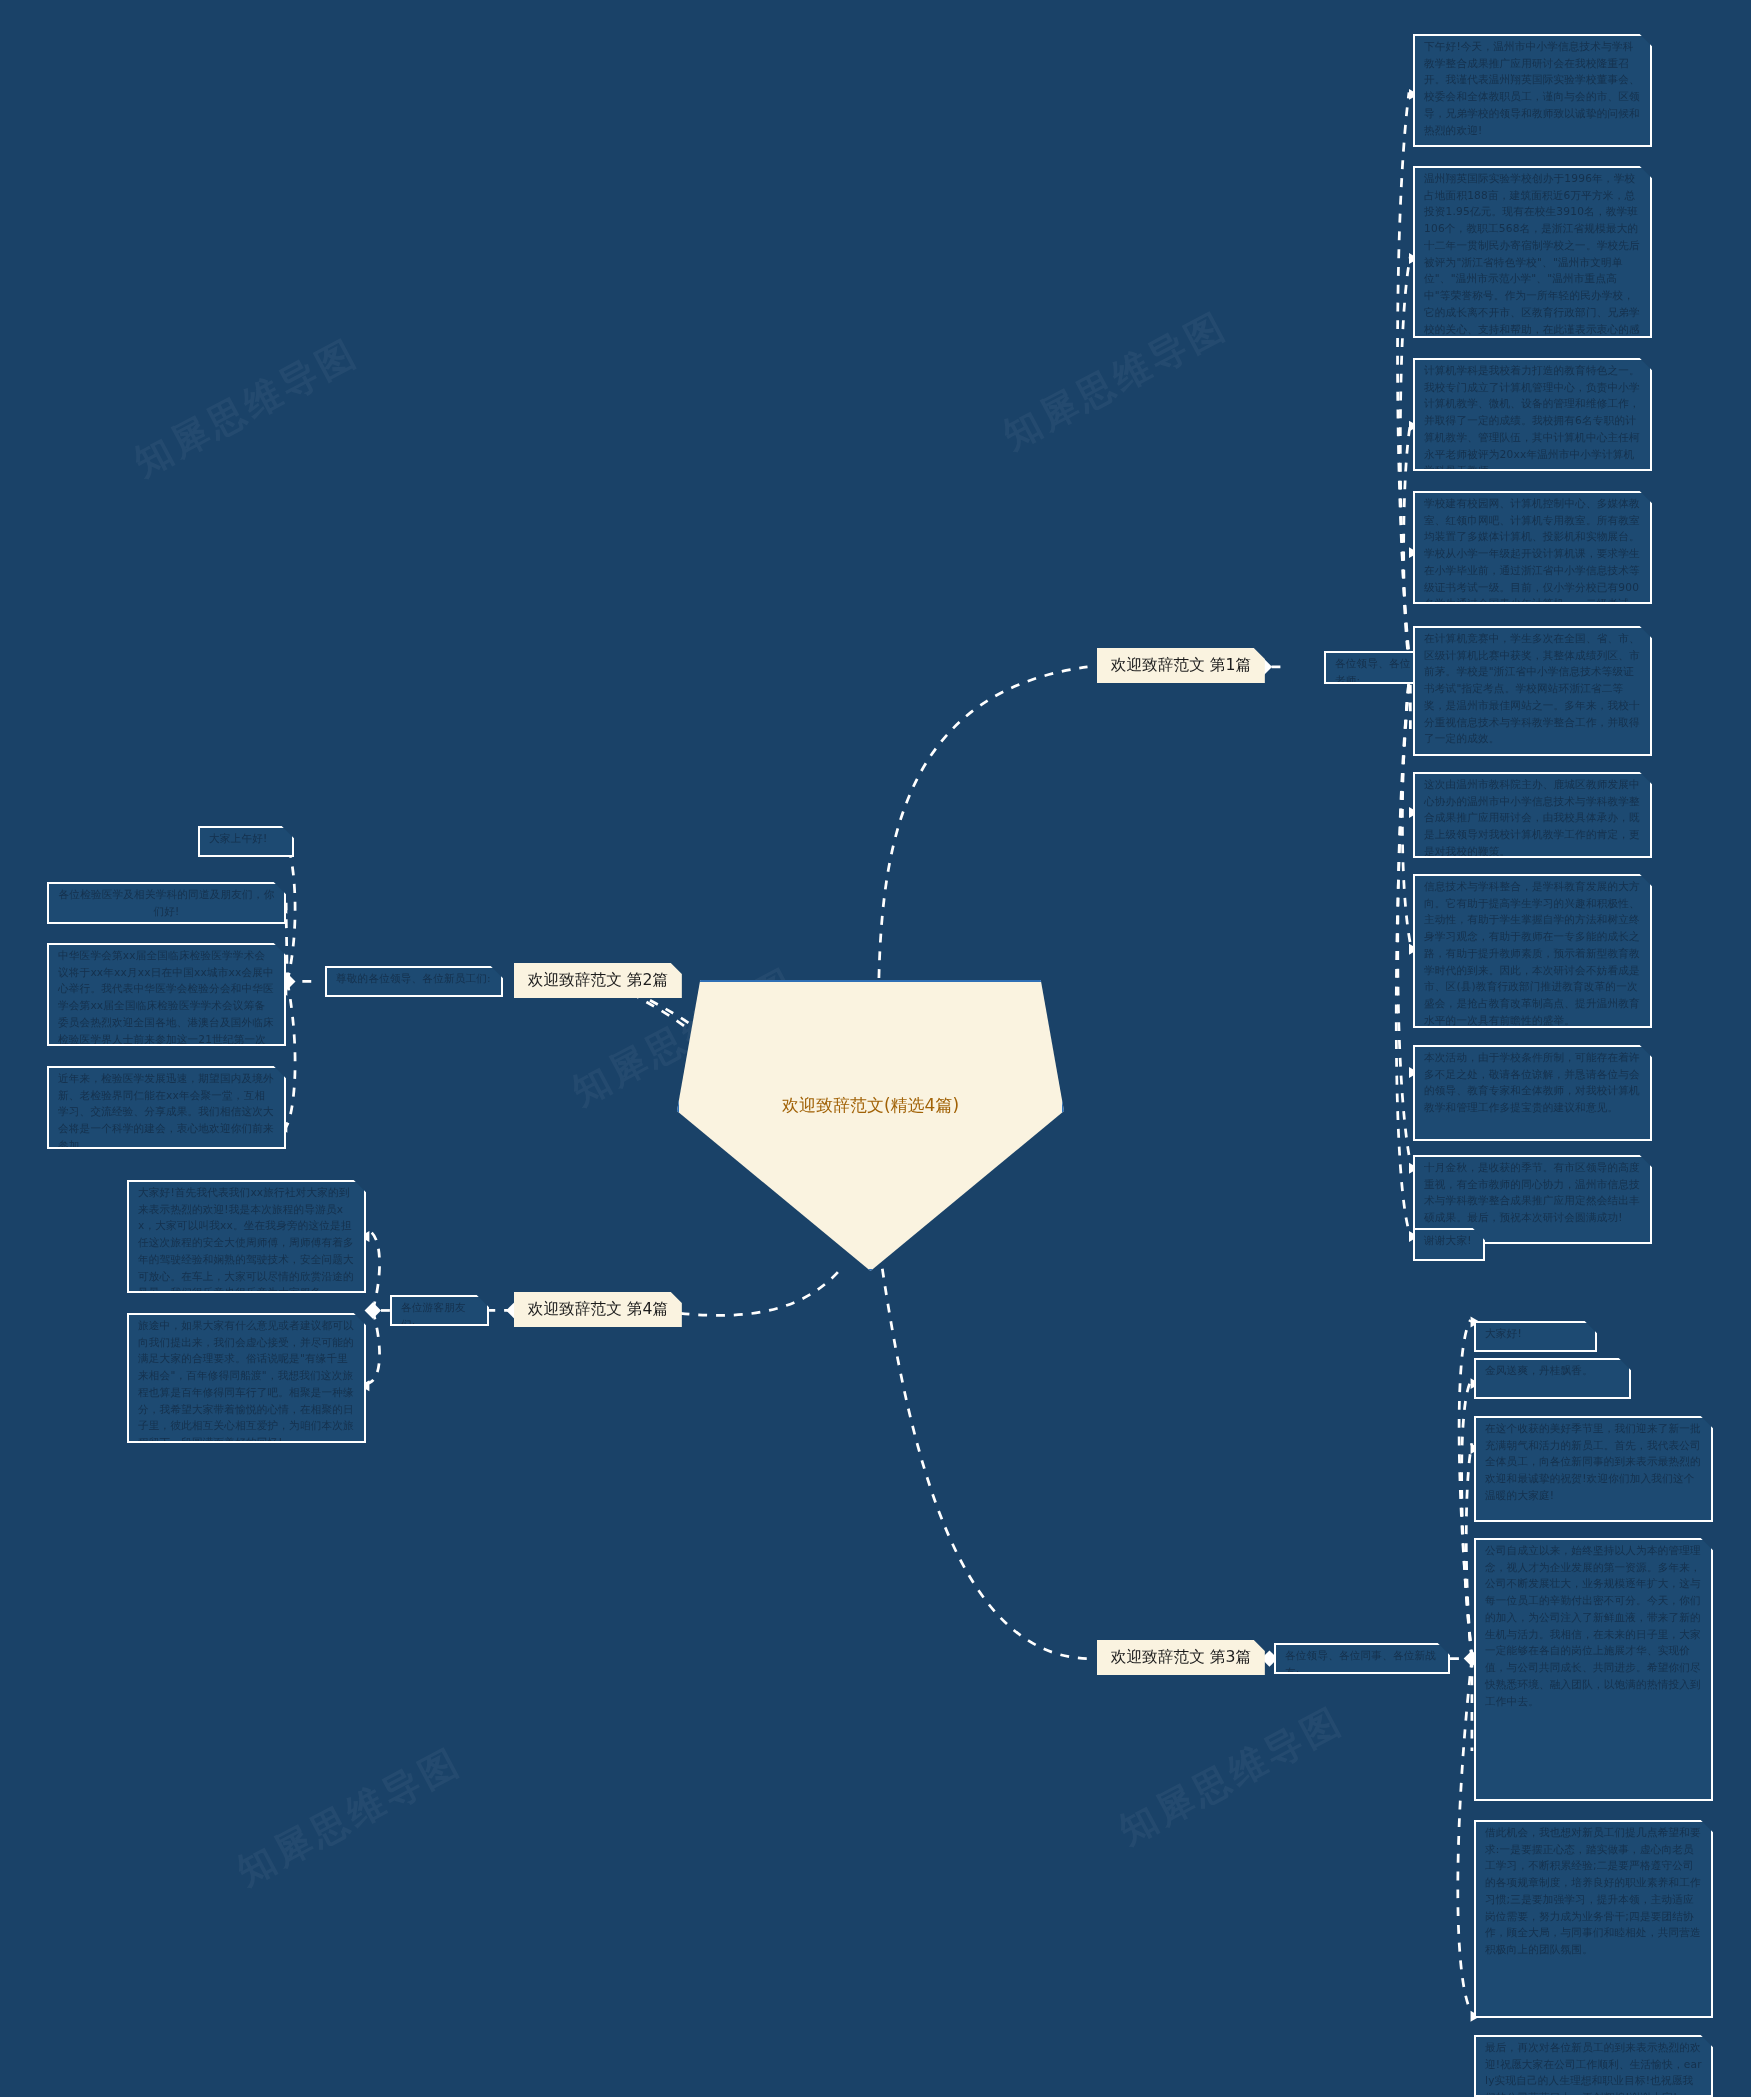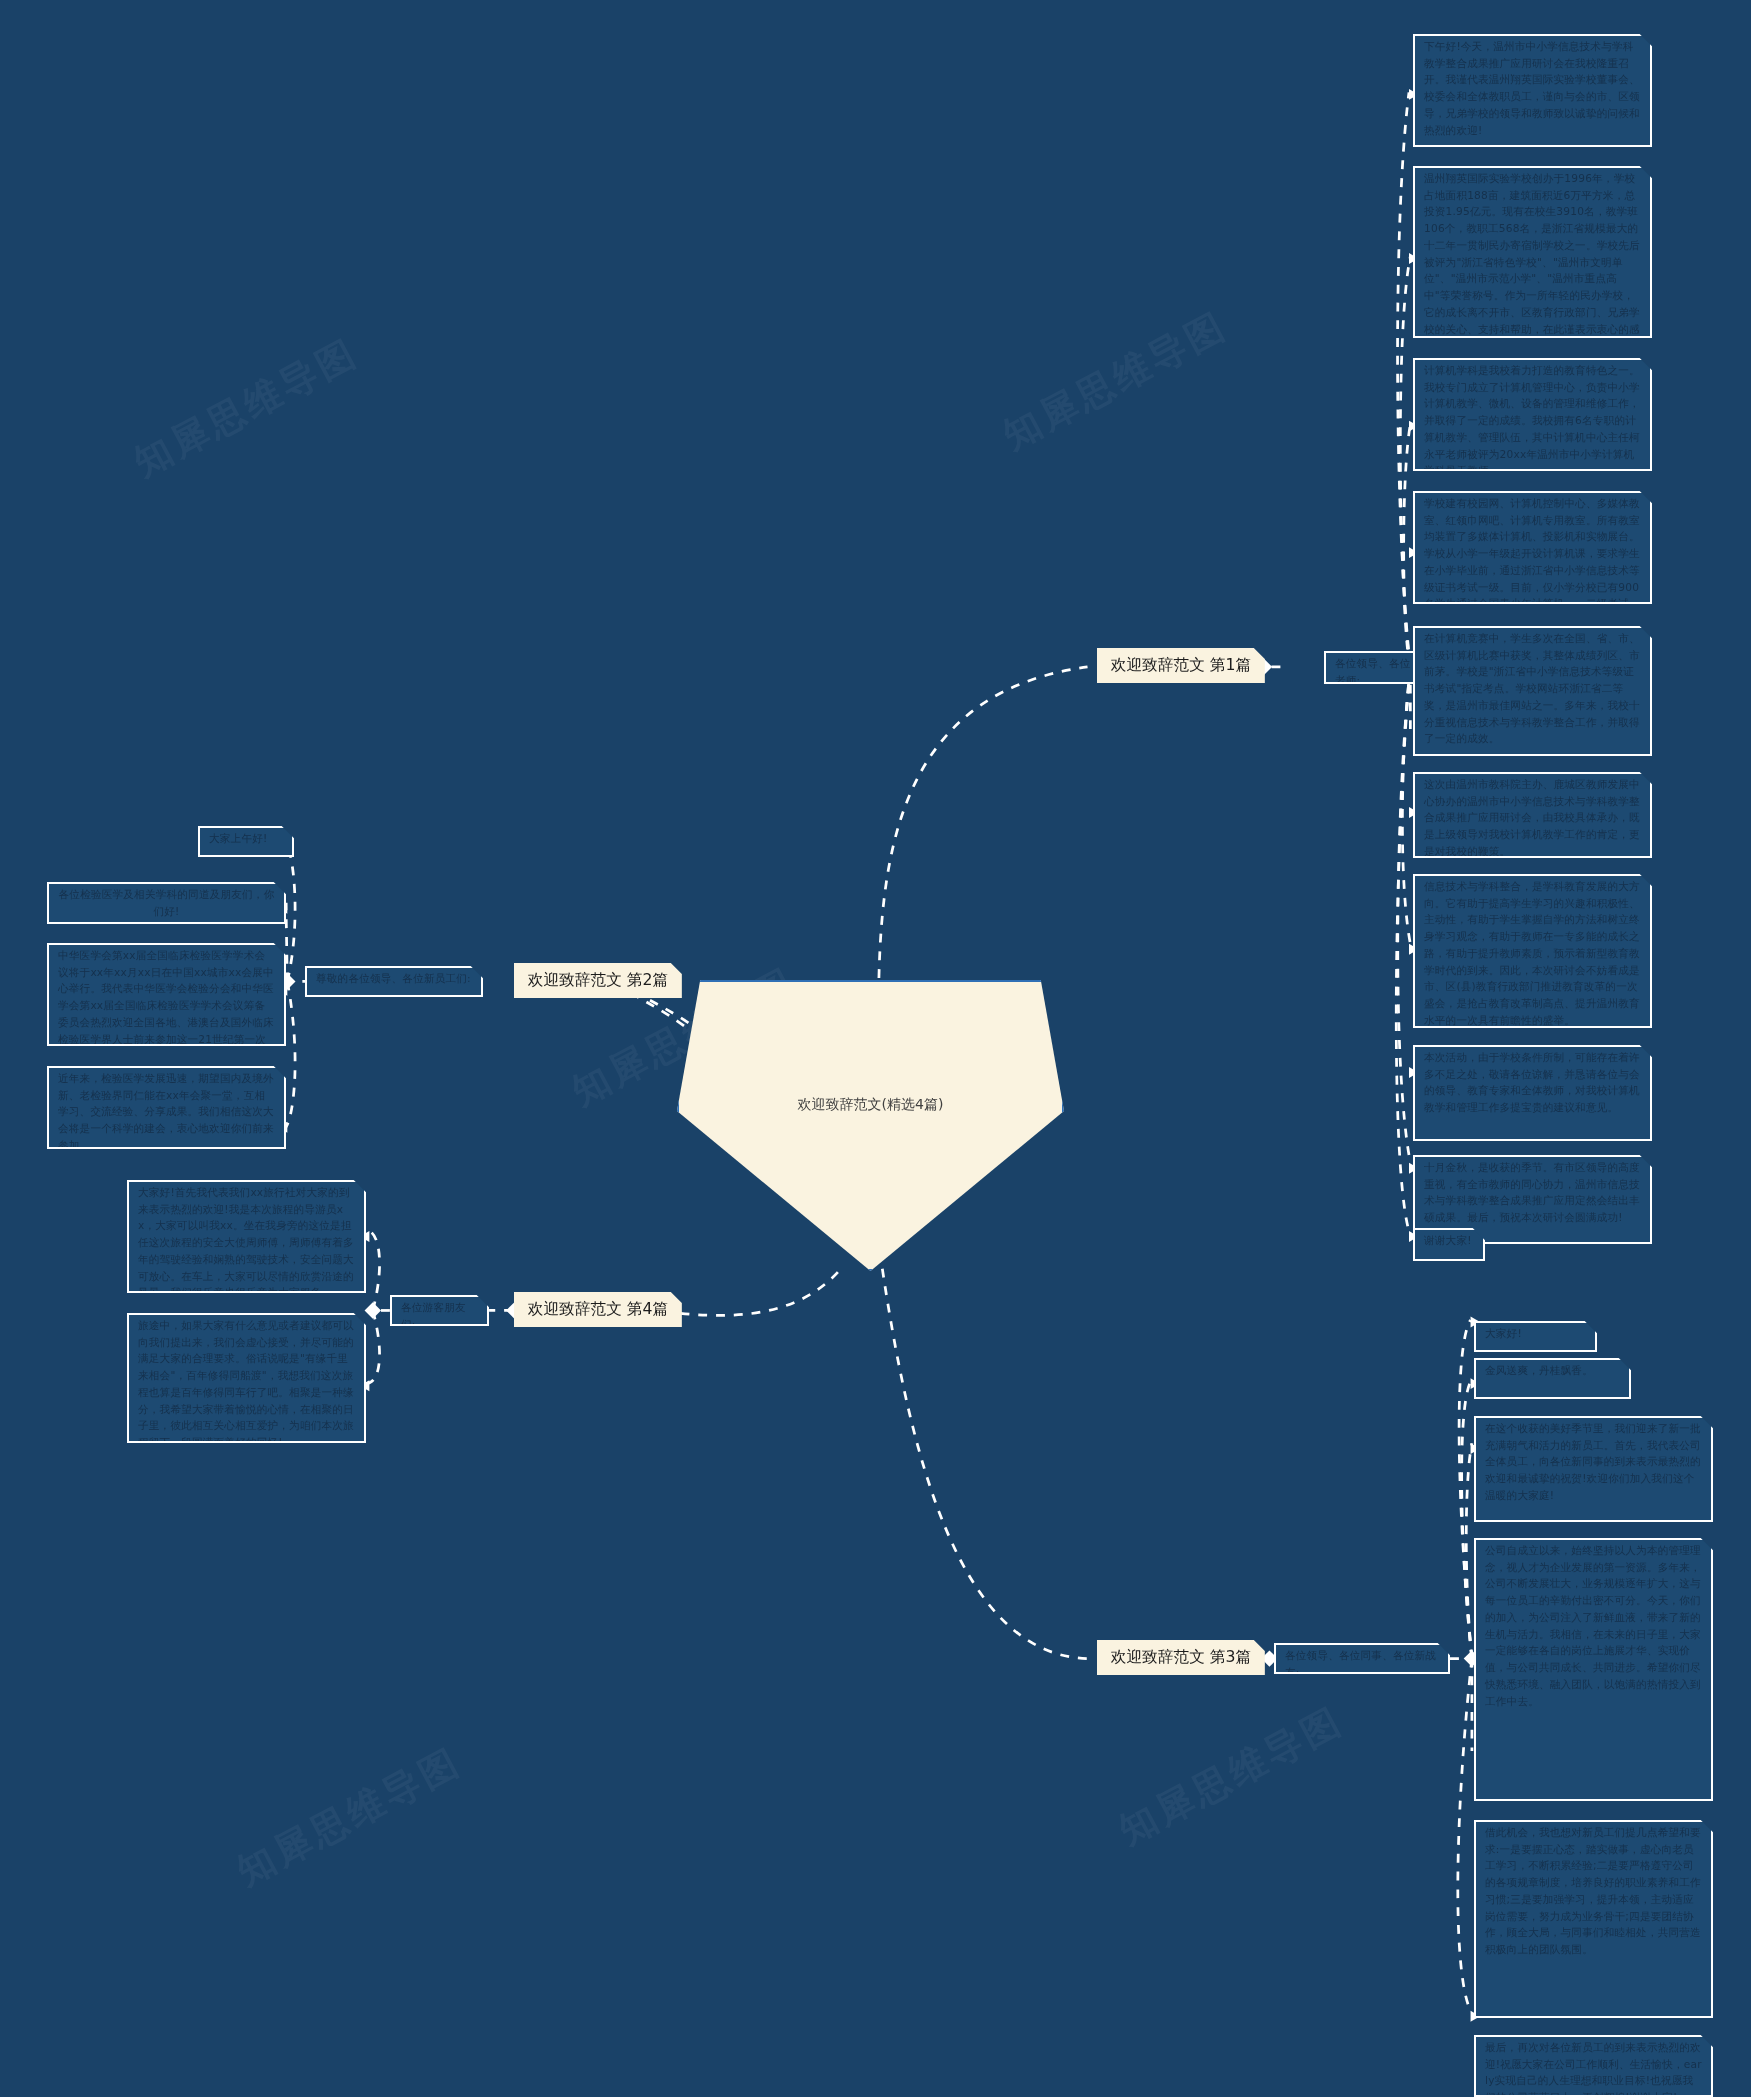--- a/index.html
+++ b/index.html
@@ -12,21 +12,21 @@
   .wm{position:absolute;color:#2a5party;opacity:.045;font-size:37px;color:#ffffff;
       transform:rotate(-28deg);white-space:nowrap;letter-spacing:4.1px;font-weight:bold;}
 
   
   .center{
     position:absolute;left:677px;top:980px;width:383px;height:287px;
     background:#faf3e0;border:2.1px solid #2f6fb5;
     clip-path:polygon(6% 0%,94% 0%,100% 45%,50% 100%,0% 45%);
     display:flex;align-items:center;justify-content:center;
   }
-  .center-text{font-size:14px;color:#404040;margin-top:-41px;white-space:nowrap;}
+  .center-text{font-size:17px;color:#a16207;margin-top:-41px;white-space:nowrap;}
 
   
   .branch{
     position:absolute;background:#faf3e0;color:#1d1d1d;font-size:15.7px;
     padding:8.2px 13.7px;white-space:nowrap;line-height:1.2;
     clip-path:polygon(0 0, calc(100% - 11px) 0, 100% 11px, 100% 100%, 0 100%);
   }
 
   
   .node{
@@ -144,21 +144,21 @@
   <div class="node" style="left:1413px;top:358px;width:239px;height:113px;">计算机学科是我校着力打造的教育特色之一。我校专门成立了计算机管理中心，负责中小学计算机教学、微机、设备的管理和维修工作，并取得了一定的成绩。我校拥有6名专职的计算机教学、管理队伍，其中计算机中心主任柯永平老师被评为20xx年温州市中小学计算机学科骨干教师。</div>
   <div class="node" style="left:1413px;top:491px;width:239px;height:113px;">学校建有校园网、计算机控制中心、多媒体教室、红领巾网吧、计算机专用教室。所有教室均装置了多媒体计算机、投影机和实物展台。学校从小学一年级起开设计算机课，要求学生在小学毕业前，通过浙江省中小学信息技术等级证书考试一级。目前，仅小学分校已有900名学生通过全国青少年计算机一、二级考试。</div>
   <div class="node" style="left:1413px;top:626px;width:239px;height:130px;">在计算机竞赛中，学生多次在全国、省、市、区级计算机比赛中获奖，其整体成绩列区、市前茅。学校是"浙江省中小学信息技术等级证书考试"指定考点。学校网站环浙江省二等奖，是温州市最佳网站之一。多年来，我校十分重视信息技术与学科教学整合工作，并取得了一定的成效。</div>
   <div class="node" style="left:1413px;top:772px;width:239px;height:86px;">这次由温州市教科院主办、鹿城区教师发展中心协办的温州市中小学信息技术与学科教学整合成果推广应用研讨会，由我校具体承办，既是上级领导对我校计算机教学工作的肯定，更是对我校的鞭策。</div>
   <div class="node" style="left:1413px;top:874px;width:239px;height:154px;">信息技术与学科整合，是学科教育发展的大方向。它有助于提高学生学习的兴趣和积极性、主动性，有助于学生掌握自学的方法和树立终身学习观念，有助于教师在一专多能的成长之路，有助于提升教师素质，预示着新型教育教学时代的到来。因此，本次研讨会不妨看成是市、区(县)教育行政部门推进教育改革的一次盛会，是抢占教育改革制高点、提升温州教育水平的一次具有前瞻性的盛举。</div>
   <div class="node" style="left:1413px;top:1045px;width:239px;height:96px;">本次活动，由于学校条件所制，可能存在着许多不足之处，敬请各位谅解，并恳请各位与会的领导、教育专家和全体教师，对我校计算机教学和管理工作多提宝贵的建议和意见。</div>
   <div class="node" style="left:1413px;top:1155px;width:239px;height:89px;">十月金秋，是收获的季节。有市区领导的高度重视，有全市教师的同心协力，温州市信息技术与学科教学整合成果推广应用定然会结出丰硕成果。最后，预祝本次研讨会圆满成功!</div>
   <div class="node small" style="left:1413px;top:1228px;width:72px;height:33px;">谢谢大家!</div>
 
   <div class="branch" style="left:514px;top:963px;">欢迎致辞范文 第2篇</div>
-  <div class="node" style="left:305px;top:966px;width:178px;height:31px;">尊敬的各位领导、各位新员工们:</div>
+  <div class="node" style="left:325px;top:966px;width:178px;height:31px;">尊敬的各位领导、各位新员工们:</div>
 
   <div class="node small" style="left:198px;top:826px;width:96px;height:31px;">大家上午好!</div>
   <div class="node" style="left:47px;top:882px;width:239px;height:42px;text-align:center;">各位检验医学及相关学科的同道及朋友们，你们好!</div>
   <div class="node" style="left:47px;top:943px;width:239px;height:103px;">中华医学会第xx届全国临床检验医学学术会议将于xx年xx月xx日在中国xx城市xx会展中心举行。我代表中华医学会检验分会和中华医学会第xx届全国临床检验医学学术会议筹备委员会热烈欢迎全国各地、港澳台及国外临床检验医学界人士前来参加这一21世纪第一次全国检验盛会。</div>
   <div class="node" style="left:47px;top:1066px;width:239px;height:83px;">近年来，检验医学发展迅速，期望国内及境外新、老检验界同仁能在xx年会聚一堂，互相学习、交流经验、分享成果。我们相信这次大会将是一个科学的建会，衷心地欢迎你们前来参加。</div>
 
   <div class="branch" style="left:1097px;top:1640px;">欢迎致辞范文 第3篇</div>
   <div class="node" style="left:1274px;top:1643px;width:176px;height:31px;">各位领导、各位同事、各位新战友:</div>
 
   <div class="node small" style="left:1474px;top:1300px;width:123px;height:31px;margin-top:21px;">大家好!</div>

